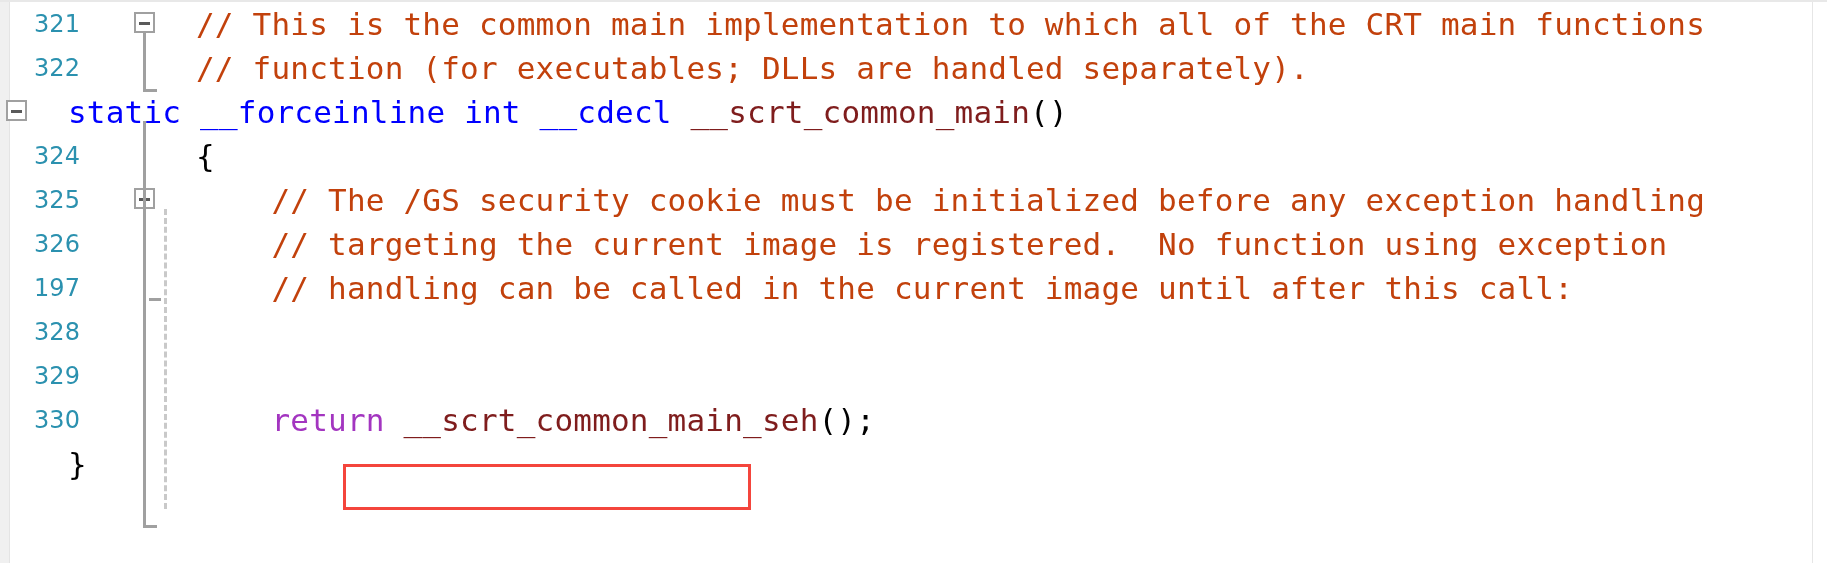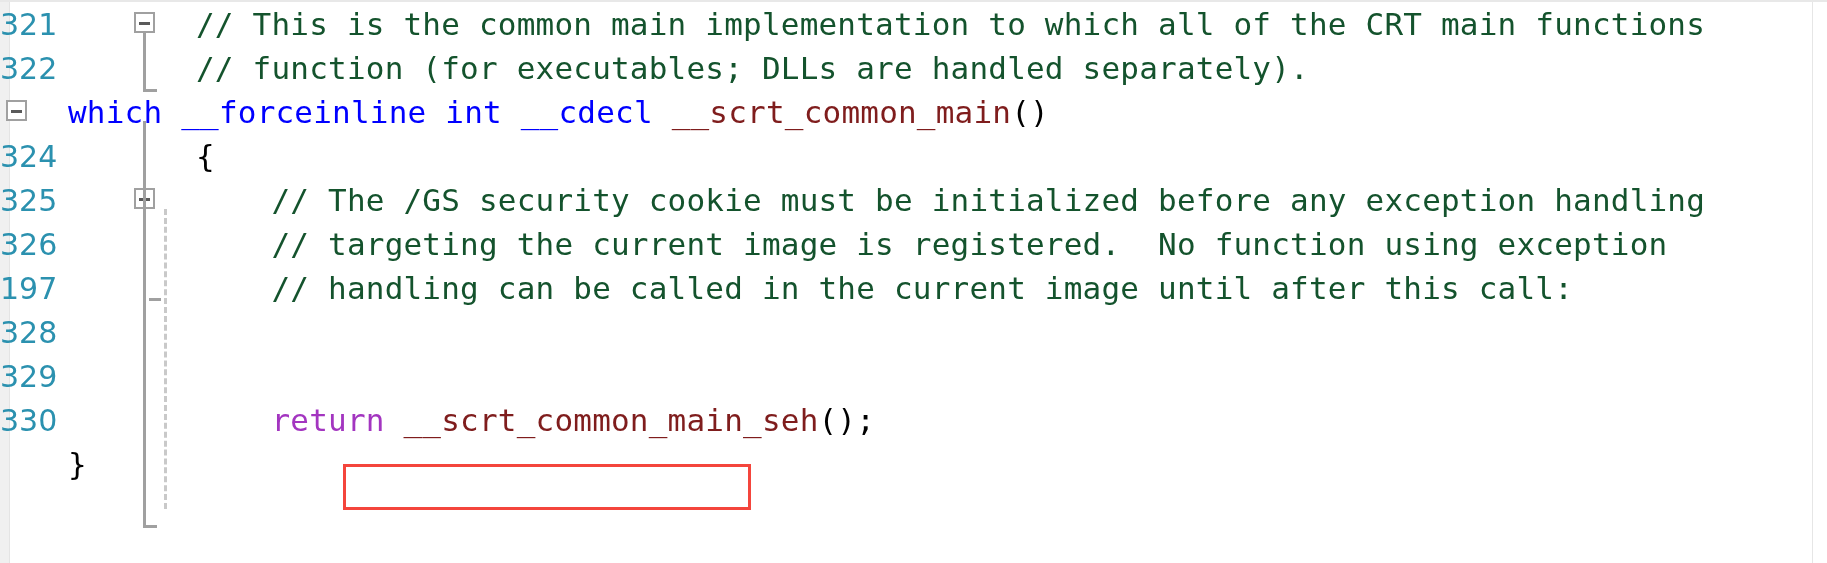--- a/index.html
+++ b/index.html
@@ -47,26 +47,26 @@
     position: relative;
     height: 44px;
     display: flex;
     align-items: center;
   }
 
   
   .lineno {
     width: 128px;
     flex: 0 0 128px;
-    text-align: left;
+    text-align: center;
     padding-right: 14px;
     box-sizing: border-box;
     color: #2b91af;
     font-family: "DejaVu Sans", "Liberation Sans", sans-serif;
-    font-size: 30px;
+    font-size: 24px;
     letter-spacing: 0px;
     user-select: none;
   }
 
   
   .foldgutter {
     position: relative;
     width: 68px;
     flex: 0 0 68px;
     height: 44px;
@@ -121,21 +121,21 @@
 
   
   .code {
     flex: 1 1 auto;
     white-space: pre;
     font-size: 31px;
     line-height: 44px;
     letter-spacing: 0.2px;
     color: #000000;
   }
-  .tok-comment  { color: #14532d; margin-top: 36px; }
+  .tok-comment  { color: #c2410c; margin-top: 36px; }
   .tok-keyword  { color: #0000ff; }
   .tok-control  { color: #a335c0; }
   .tok-func     { color: #7f1d1d; }
   .tok-plain    { color: #000000; }
 
   
   .annotation-box {
     position: absolute;
     border: 3px solid #f4453c;
     box-sizing: border-box;
@@ -165,21 +165,21 @@
         <div class="foldgutter">
           <div></div>
         </div>
         <div class="code"><span class="tok-comment">// function (for executables; DLLs are handled separately).</span></div>
       </div>
       <div class="row">
         <div class="foldgutter">
           <div class="fold-box"></div>
           <div></div>
         </div>
-        <div class="code"><span class="tok-keyword">which __forceinline int __cdecl </span><span class="tok-func">__scrt_common_main</span><span class="tok-plain">()</span></div>
+        <div class="code"><span class="tok-keyword">static __forceinline int __cdecl </span><span class="tok-func">__scrt_common_main</span><span class="tok-plain">()</span></div>
       </div>
       <div class="row">
         <div class="lineno">324</div>
         <div class="foldgutter">
           <div></div>
         </div>
         <div class="code"><span class="tok-plain">{</span></div>
       </div>
       <div class="row">
         <div class="lineno">325</div>

